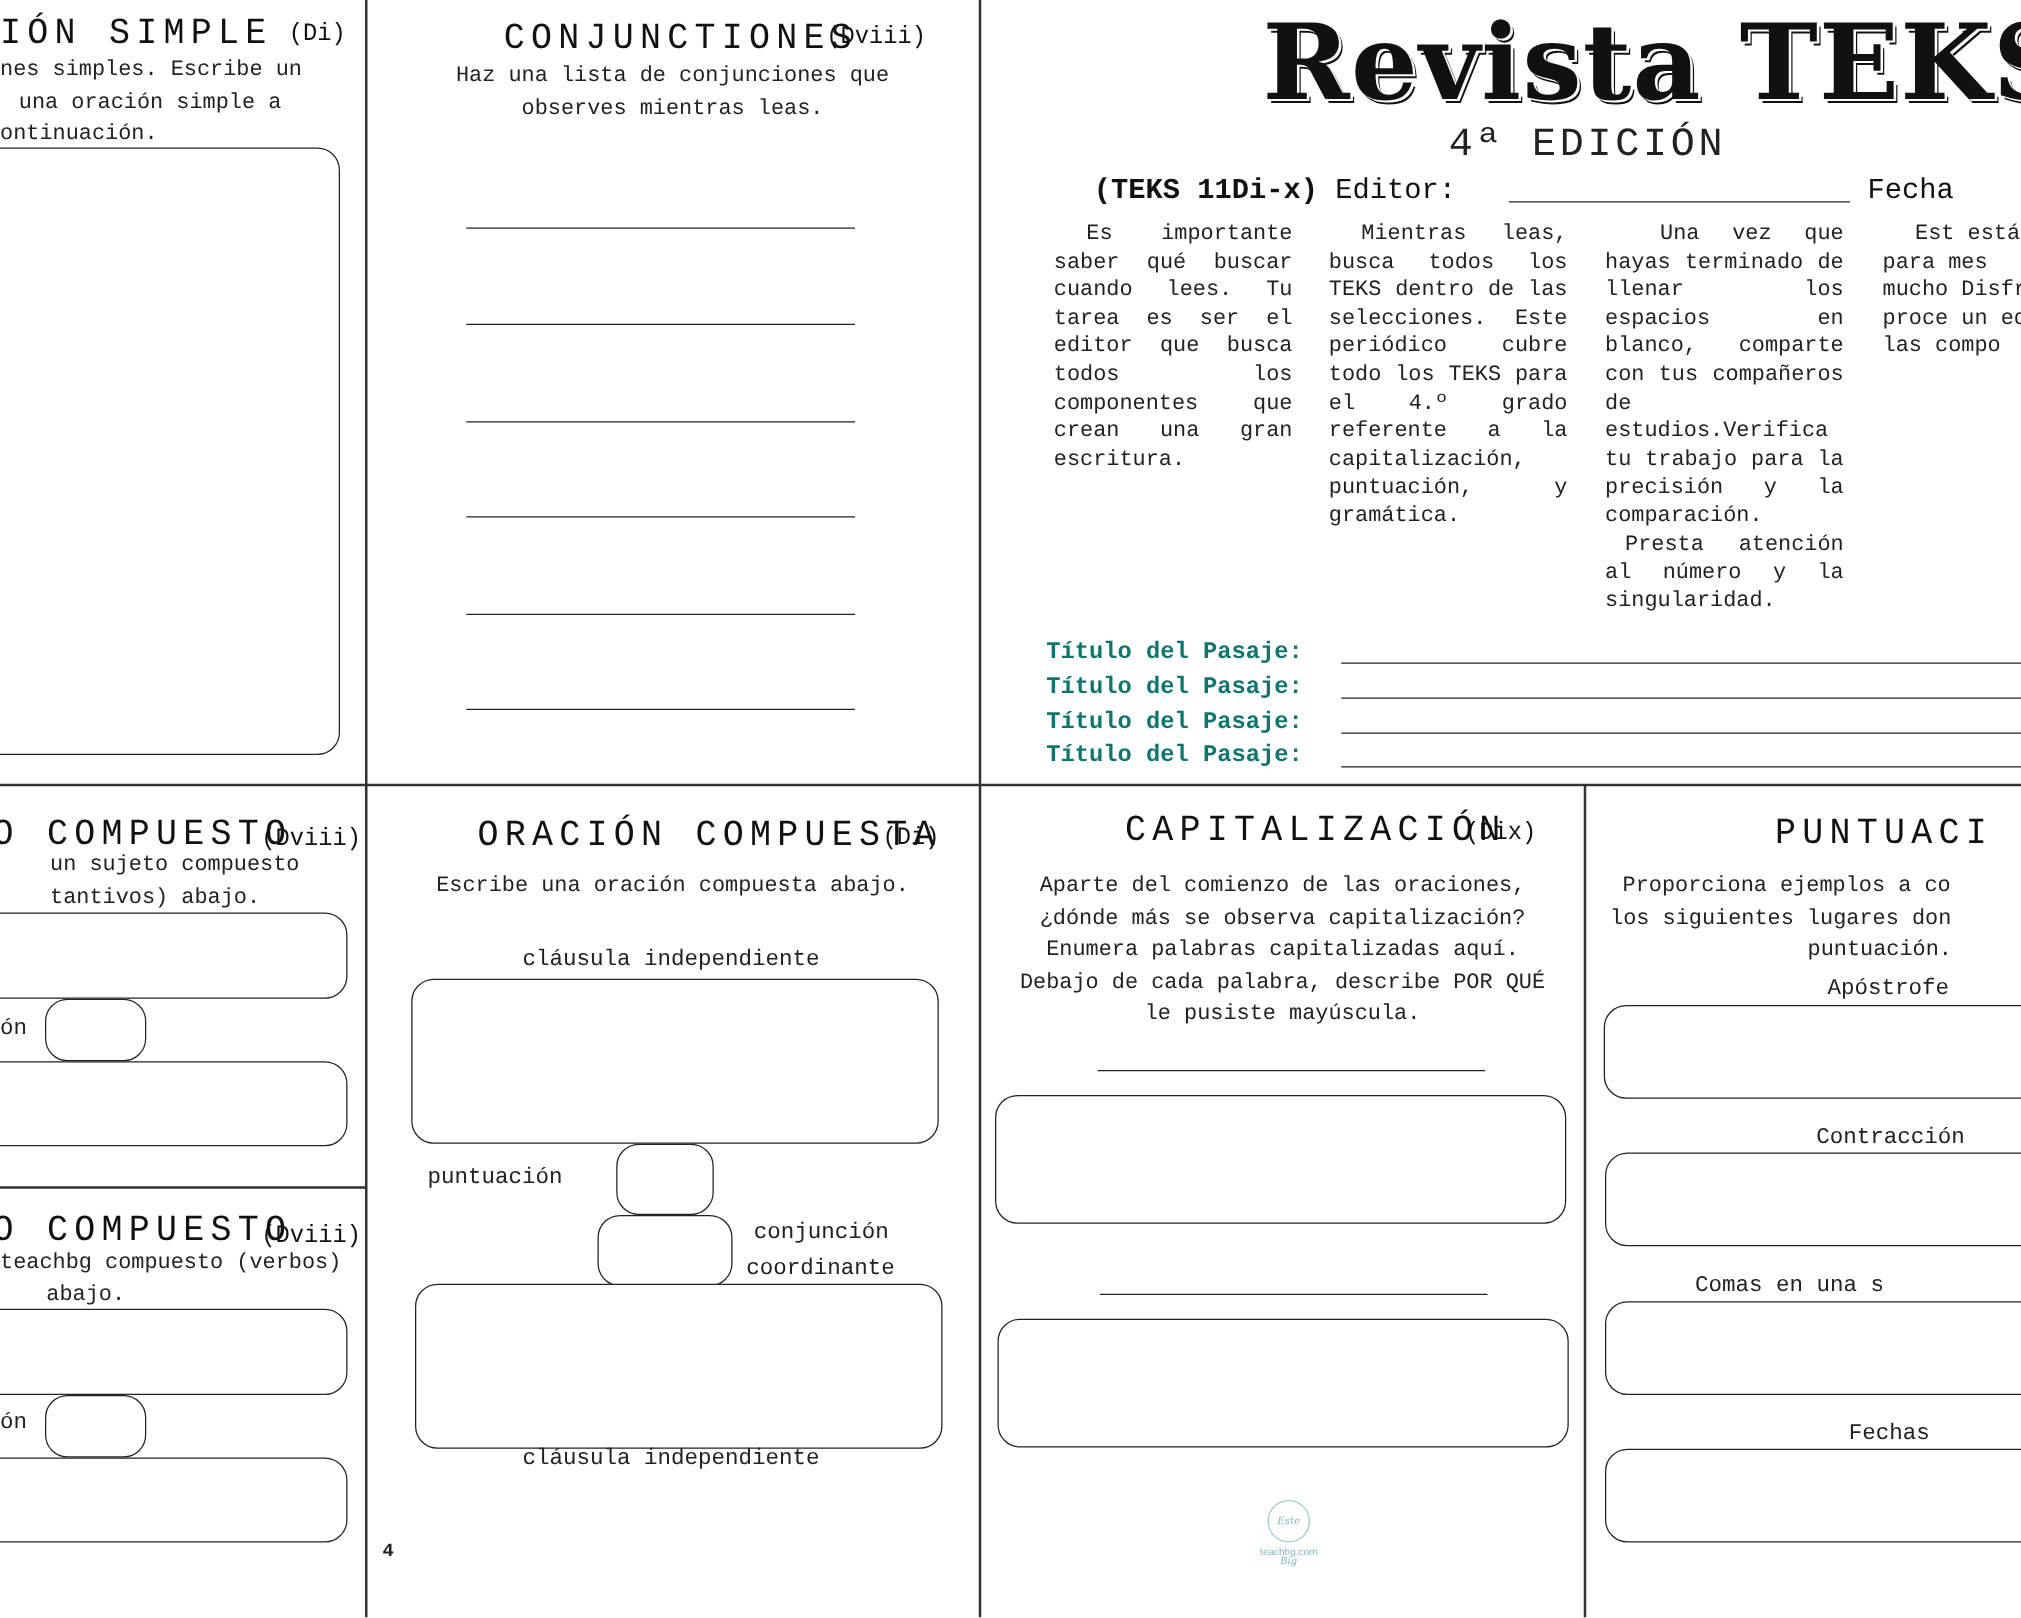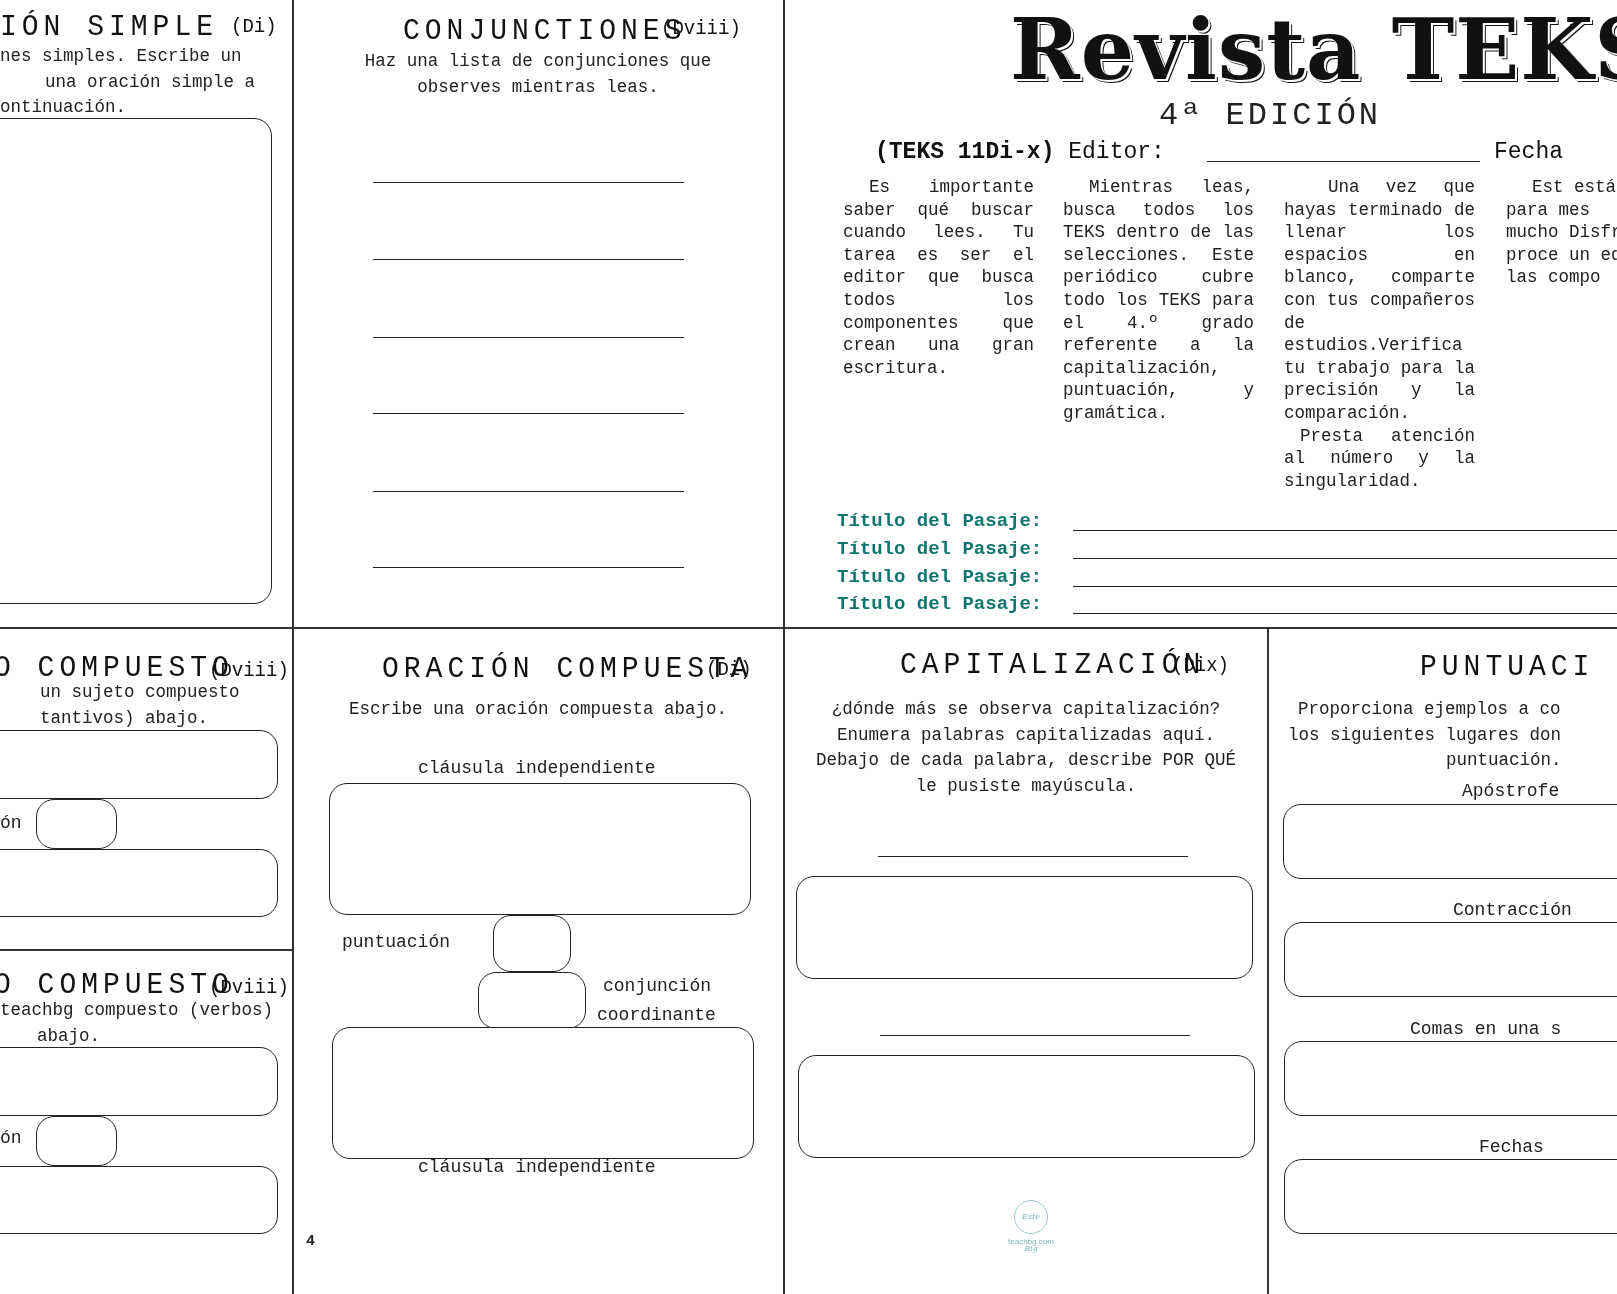--- a/index.html
+++ b/index.html
@@ -50,21 +50,21 @@
 <div class="hline" style="left:0; top:627px; width:1617px;"></div>
 <div class="hline" style="left:0; top:949px; width:293px;"></div>
 
 <section>
   <div class="title" style="left:0; top:12px;">
     <span>IÓN SIMPLE</span>
   </div>
   <div class="title code" style="left:231px; top:16px;">(Di)</div>
   <div class="instr" style="left:0; top:44px; text-align:left;">
     <div>nes simples. Escribe un</div>
-    <div style="padding-left:5px;margin-left:40px;"> una oración simple a</div>
+    <div style="padding-left:15px;"> una oración simple a</div>
     <div>ontinuación.</div>
   </div>
   <div class="box" style="left:-30px; top:118px; width:302px; height:486px;"></div>
 </section>
 
 <section>
   <div class="title" style="left:403px; top:16px;">CONJUNCTIONES</div>
   <div class="title code" style="left:661px; top:18px;">(Dviii)</div>
   <div class="instr" style="left:293px; width:490px; top:49px;">
     <div>Haz una lista de conjunciones que</div>
@@ -155,20 +155,21 @@
   </div>
   <div class="box" style="left:332px; top:1027px; width:422px; height:132px;"></div>
   <div class="label" style="left:418px; top:1157px;">cláusula independiente</div>
   <div class="pagenum" style="left:306px; top:1233px;">4</div>
 </section>
 
 <section>
   <div class="title" style="left:900px; top:650px;">CAPITALIZACIÓN</div>
   <div class="title code" style="left:1172px; top:655px;">(Dix)</div>
   <div class="instr" style="left:785px; width:482px; top:697px;">
+    <div>Aparte del comienzo de las oraciones,</div>
     <div>¿dónde más se observa capitalización?</div>
     <div>Enumera palabras capitalizadas aquí.</div>
     <div>Debajo de cada palabra, describe POR QUÉ</div>
     <div>le pusiste mayúscula.</div>
   </div>
   <div class="writeline" style="left:878px; width:310px; top:856px;"></div>
   <div class="box" style="left:796px; top:876px; width:457px; height:103px;"></div>
   <div class="writeline" style="left:880px; width:310px; top:1035px;"></div>
   <div class="box" style="left:798px; top:1055px; width:457px; height:103px;"></div>
 
@@ -185,18 +186,18 @@
     <div>los siguientes lugares don</div>
     <div style="padding-left:158px;">puntuación.</div>
   </div>
 
   <div class="label" style="left:1462px; top:781px;">Apóstrofe</div>
   <div class="box" style="left:1283px; top:804px; width:380px; height:75px;"></div>
 
   <div class="label" style="left:1453px; top:900px;">Contracción</div>
   <div class="box" style="left:1284px; top:922px; width:380px; height:75px;"></div>
 
-  <div class="label" style="left:1410px; top:1019px;">Comas en una s</div>
+  <div class="label" style="left:1356px; top:1019px;">Comas en una s</div>
   <div class="box" style="left:1284px; top:1041px; width:380px; height:75px;"></div>
 
   <div class="label" style="left:1479px; top:1137px;">Fechas</div>
   <div class="box" style="left:1284px; top:1159px; width:380px; height:75px;"></div>
 </section>
 
 </body></html>

